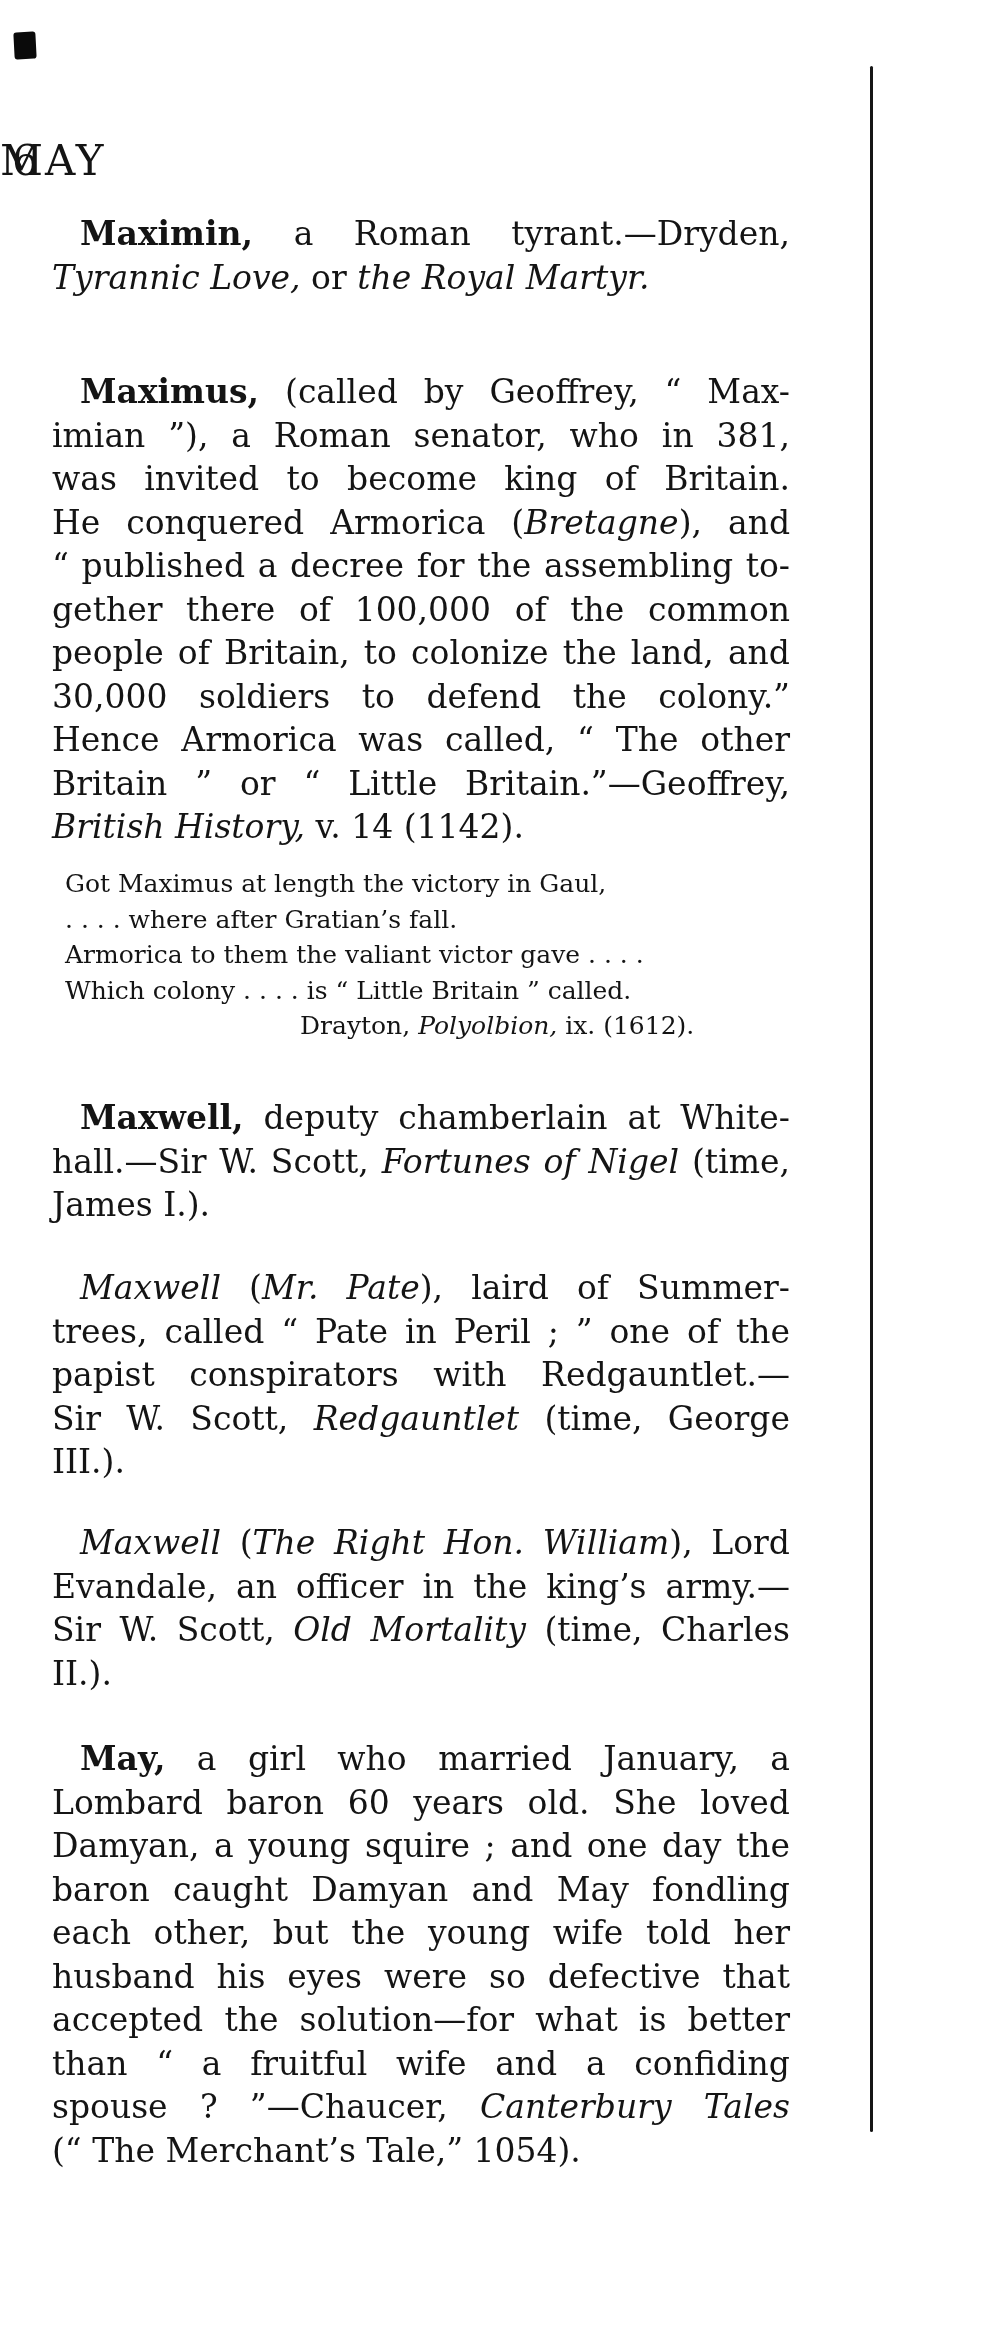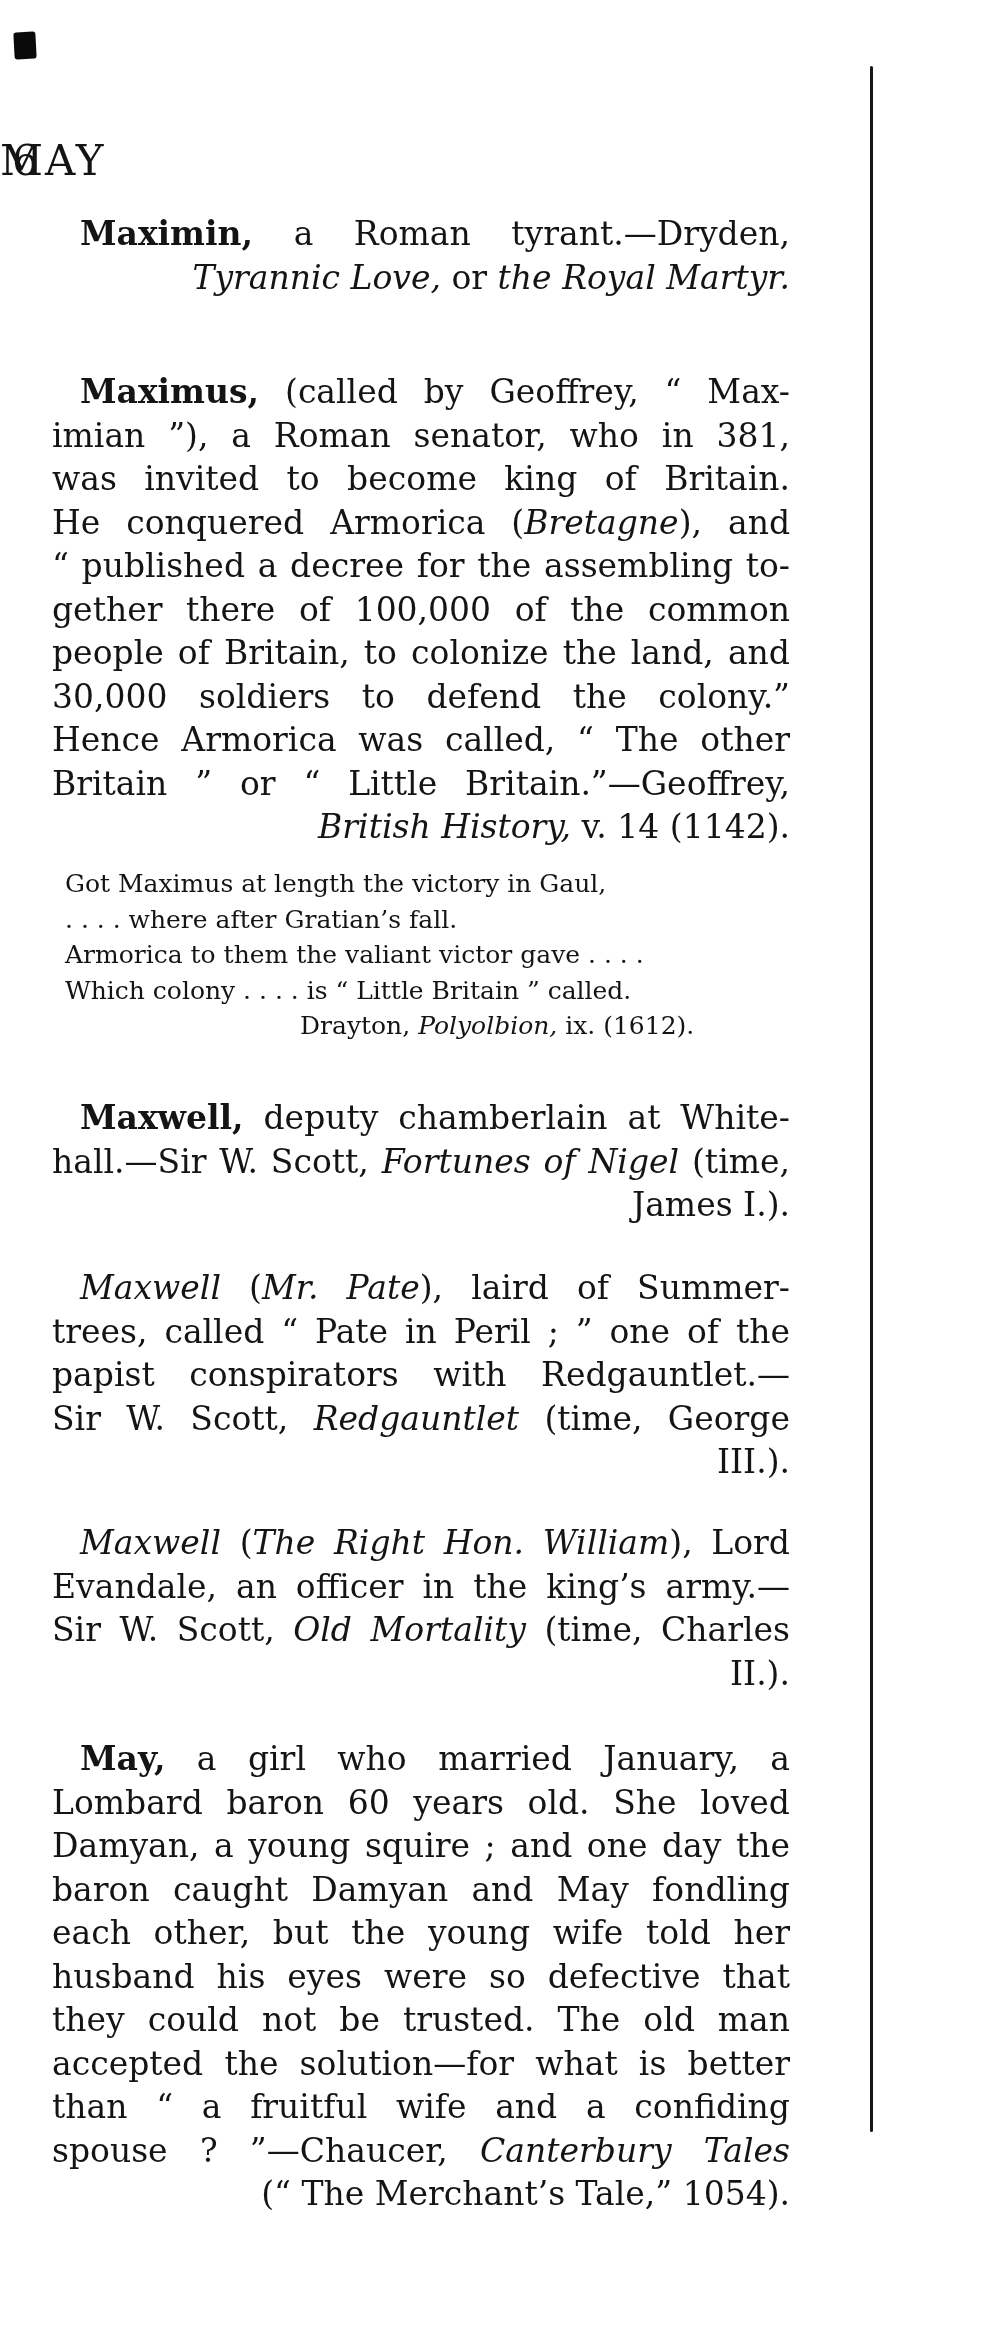--- a/index.html
+++ b/index.html
@@ -22,21 +22,21 @@
     position:absolute;left:12px;top:138px;font-size:42px;line-height:46px;
   }
   .runhead{
     position:absolute;left:0;top:138px;width:826px;text-align:left;
     font-size:42px;line-height:46px;letter-spacing:2px;
   }
   
   .blk{position:absolute;left:52px;width:738px;}
   .line{
     font-size:33px;line-height:43.5px;height:43.5px;white-space:nowrap;
-    text-align:right;
+    text-align:left;
   }
   .line.just{
     white-space:normal;text-align:justify;text-align-last:justify;
     text-justify:inter-word;
   }
   .line.ind{padding-left:28px;}
   .vline{font-size:25px;line-height:35.5px;height:35.5px;margin-left:13px;}
   .vline.attr{padding-left:235px;}
   .b{font-weight:bold;}
   .i{font-style:italic;}
@@ -100,18 +100,17 @@
     <div class="line just"><span>Sir W. Scott, </span><span class="i">Old Mortality</span><span> (time, Charles</span></div>
     <div class="line"><span>II.).</span></div>
   </div>
 <div class="blk" id="blk6">
     <div class="line just ind"><span class="b">May,</span><span> a girl who married January, a</span></div>
     <div class="line just"><span>Lombard baron 60 years old.  She loved</span></div>
     <div class="line just"><span>Damyan, a young squire ; and one day the</span></div>
     <div class="line just"><span>baron caught Damyan and May fondling</span></div>
     <div class="line just"><span>each other, but the young wife told her</span></div>
     <div class="line just"><span>husband his eyes were so defective that</span></div>
-    <div class="line just"><span>they could not be trusted.  The old man</span></div>
     <div class="line just"><span>accepted the solution—for what is better</span></div>
     <div class="line just"><span>than “ a fruitful wife and a confiding</span></div>
     <div class="line just"><span>spouse ? ”—Chaucer, </span><span class="i">Canterbury Tales</span></div>
     <div class="line"><span>(“ The Merchant’s Tale,” 1054).</span></div>
   </div>
 
 </body></html>

